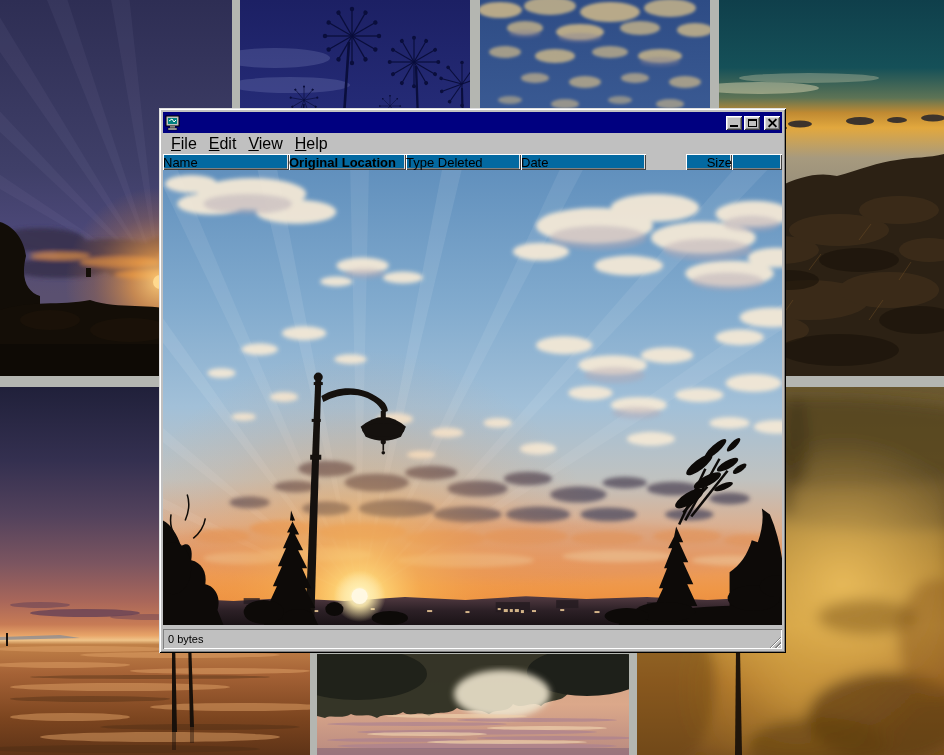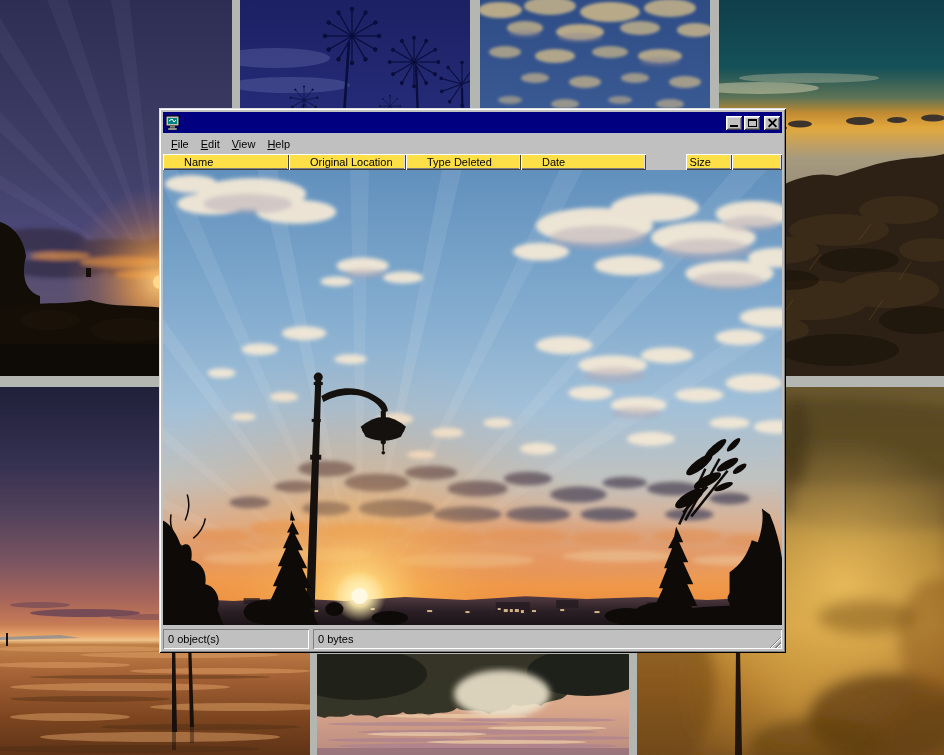--- a/index.html
+++ b/index.html
@@ -19,26 +19,26 @@
   .tbtn{width:16px;height:14px;background:#c0c0c0;border:none;padding:0;display:flex;align-items:center;justify-content:center;
         box-shadow: inset 1px 1px 0 #fff, inset -1px -1px 0 #404040, inset 2px 2px 0 #dfdfdf, inset -2px -2px 0 #808080;}
   .tbtn:last-child{margin-left:2px;}
   .glyph-min{width:8px;height:2px;background:#000;margin-top:7px;}
   .glyph-max{width:9px;height:8px;border:1px solid #000;border-top-width:2px;box-sizing:border-box;}
   .glyph-close{position:relative;width:9px;height:9px;}
   .glyph-close::before,.glyph-close::after{content:"";position:absolute;left:-1px;top:3.5px;width:11px;height:2px;background:#000;}
   .glyph-close::before{transform:rotate(45deg);}
   .glyph-close::after{transform:rotate(-45deg);}
 
-  .menubar{height:21px;flex:0 0 21px;display:flex;align-items:center;font-size:11px;color:#000;padding-left:2px;}
+  .menubar{height:21px;flex:0 0 21px;display:flex;align-items:center;font-size:16px;color:#000;padding-left:2px;}
   .menu-item{padding:2px 6px;}
   .menu-item u{text-decoration:underline;}
 
   .headers{height:16px;flex:0 0 16px;display:flex;}
-  .hcol{background:#fde047;box-sizing:border-box;font-size:11px;display:flex;align-items:center;padding:0 21px;
+  .hcol{background:#0369a1;box-sizing:border-box;font-size:13px;display:flex;align-items:center;padding:0 0;
         box-shadow: inset 1px 1px 0 #fff, inset -1px -1px 0 #404040, inset -2px 1px 0 #dfdfdf, inset -2px -2px 0 #808080;
         white-space:nowrap;overflow:hidden;}
   .hcol.right{justify-content:flex-end;margin-left:40px;}
   .hcol.fill{flex:1 1 auto;}
 
   .photoarea{flex:1 1 auto;position:relative;overflow:hidden;background:#000;}
   .photoarea svg{position:absolute;inset:0;width:100%;height:100%;}
 
   .statusbar{flex:0 0 20px;margin-top:4px;display:flex;gap:4px;position:relative;}
   .spanel{background:#c0c0c0;box-shadow: inset 1px 1px 0 #808080, inset -1px -1px 0 #fff;
@@ -456,21 +456,21 @@
 
     <div class="menubar" id="menubar">
         <div class="menu-item"><u>F</u>ile</div>
         <div class="menu-item"><u>E</u>dit</div>
         <div class="menu-item"><u>V</u>iew</div>
         <div class="menu-item"><u>H</u>elp</div>
       </div>
 
     <div class="headers" id="headers">
         <div class="hcol" style="width: 126px; flex: 0 0 126px;">Name</div>
-        <div class="hcol" style="width: 117px; flex: 0 0 117px;">Original Location</div>
+        <div class="hcol" style="width: 117px; flex: 0 0 117px; font-weight: bold;">Original Location</div>
         <div class="hcol" style="width: 115px; flex: 0 0 115px;">Type Deleted</div>
         <div class="hcol" style="width: 125px; flex: 0 0 125px;">Date</div>
         <div class="hcol right" style="width: 46px; flex: 0 0 46px;">Size</div>
         <div class="hcol fill"></div>
       </div>
 
     <div class="photoarea">
       <svg viewBox="0 0 614 457" preserveAspectRatio="none">
         <defs>
           <linearGradient id="m-sky" x1="0" y1="0" x2="0" y2="1">
@@ -676,21 +676,20 @@
           <path d="M452,457 L456,446 C474,440 498,438 520,441 C546,436 576,440 614,434 V457 Z"></path>
           <ellipse cx="586" cy="430" rx="26" ry="13"></ellipse>
             <ellipse cx="610" cy="418" rx="18" ry="11"></ellipse>
           <ellipse cx="498" cy="444" rx="30" ry="10"></ellipse>
             <ellipse cx="460" cy="448" rx="22" ry="8"></ellipse>
         </g>
       </svg>
     </div>
 
     <div class="statusbar">
-      <div class="spanel s1">0 object(s)</div>
       <div class="spanel s2">
         <span>0 bytes</span>
         <div class="grip"></div>
       </div>
     </div>
   </div>
 
 </div>
 
 </body></html>

